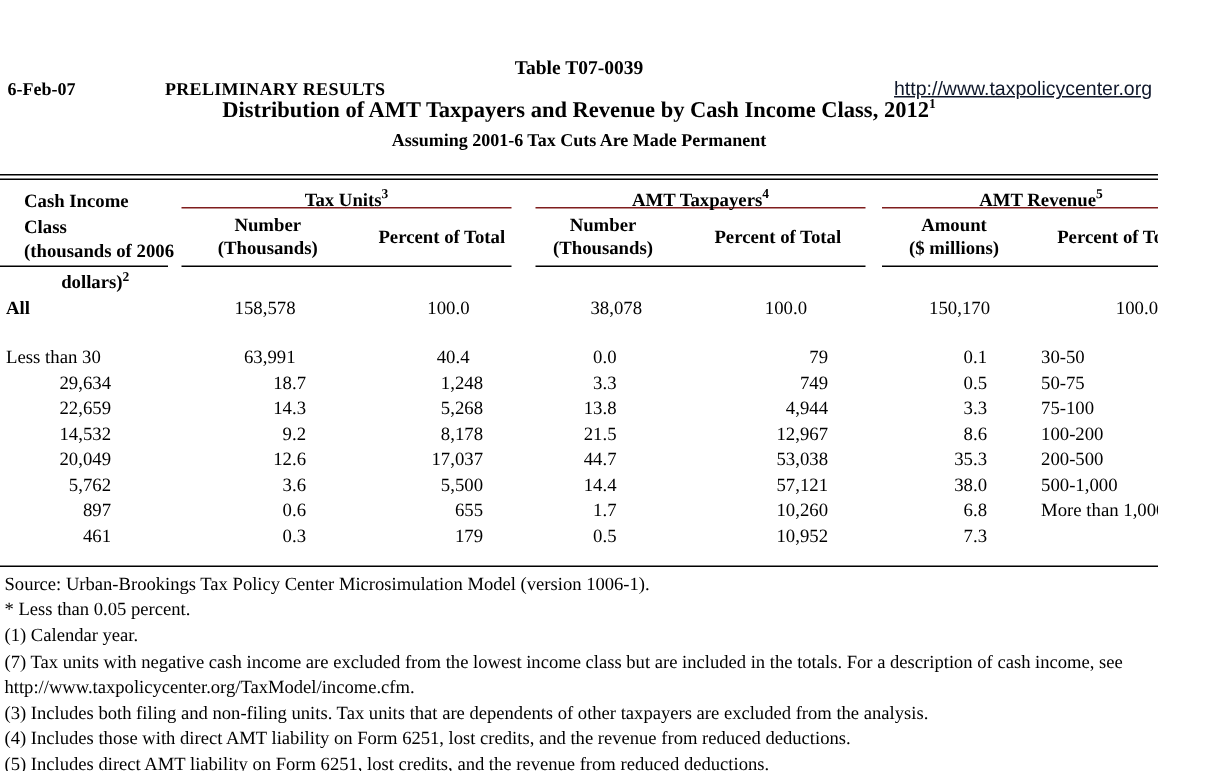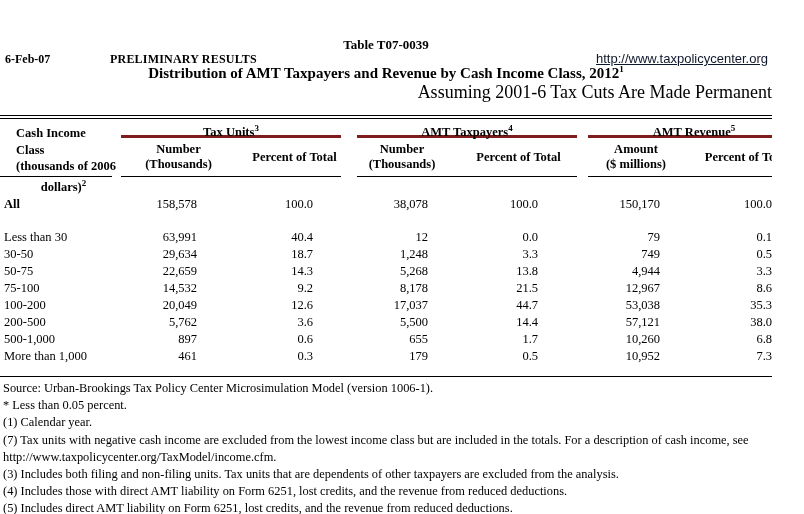--- a/index.html
+++ b/index.html
@@ -19,37 +19,37 @@
     margin-left: auto;
     font-family: "Liberation Sans", sans-serif;
     font-size: 13px;
     color: #0f172a;
     text-decoration: underline;
     cursor: pointer;
   }
   
   .t1 { margin-top: 16px; text-align: center; font-weight: bold; font-size: 13px; line-height: 15px; }
   .t2 { margin-top: 8px;  text-align: center; font-weight: bold; font-size: 15px; line-height: 18px; }
-  .t3 { margin-top: 2px;  text-align: right; font-weight: normal; font-size: 18px; line-height: 17px; }
+  .t3 { margin-top: 2px;  text-align: center; font-weight: bold; font-size: 12px; line-height: 17px; }
   sup { font-size: 9px; font-weight: bold; }
   
   .double-rule { margin-top: 14px; height: 2px; border-top: 1px solid #000; border-bottom: 1px solid #000; }
   .bottom-rule { margin-top: 11px; border-top: 1px solid #000; height: 0; }
   
   .grid {
     display: grid;
     grid-template-columns: 117px 123px 109px 106px 127px 108px 114px;
     grid-template-rows: 19px 38px 1px;
     width: 804px;
   }
   .corner { grid-column: 1; grid-row: 1 / 3; font-weight: bold; font-size: 12.5px; line-height: 16.5px; padding: 6px 0 0 16px; }
   .corner .ln3 { text-align: center; padding-right: 6px; }
   .ghead {
     grid-row: 1; text-align: center; font-weight: bold; font-size: 12.5px; line-height: 19px;
-    border-bottom: 3px solid #7f1d1d;
+    border-bottom: 1px solid #7f1d1d;
   }
   .g1 { grid-column: 2 / 4; margin: 0 8px 0 4px; }
   .g2 { grid-column: 4 / 6; margin: 0 5px 0 8px; }
   .g3 { grid-column: 6 / 8; margin: 0 4px 0 6px; }
   .shead { grid-row: 2; text-align: center; font-weight: bold; font-size: 12.5px; }
   .shead.two { line-height: 15px; padding-top: 4px; }
   .shead.one { line-height: 38px; }
   .c2 { grid-column: 2; } .c3 { grid-column: 3; } .c4 { grid-column: 4; }
   .c5 { grid-column: 5; } .c6 { grid-column: 6; } .c7 { grid-column: 7; }
   .seg { grid-row: 3; border-top: 1px solid #000; height: 0; }
@@ -126,21 +126,20 @@
       <div class="cell n1 total">158,578</div>
       <div class="cell n2 total">100.0</div>
       <div class="cell n3 total">38,078</div>
       <div class="cell n4 total">100.0</div>
       <div class="cell n5 total">150,170</div>
       <div class="cell n6 total">100.0</div>
       <div class="spacer"></div>
       <div class="cell lbl">Less than 30</div>
       <div class="cell n1">63,991</div>
       <div class="cell n2">40.4</div>
-      <div class="cell n3">12</div>
       <div class="cell n4">0.0</div>
       <div class="cell n5">79</div>
       <div class="cell n6">0.1</div>
       <div class="cell lbl">30-50</div>
       <div class="cell n1">29,634</div>
       <div class="cell n2">18.7</div>
       <div class="cell n3">1,248</div>
       <div class="cell n4">3.3</div>
       <div class="cell n5">749</div>
       <div class="cell n6">0.5</div>

